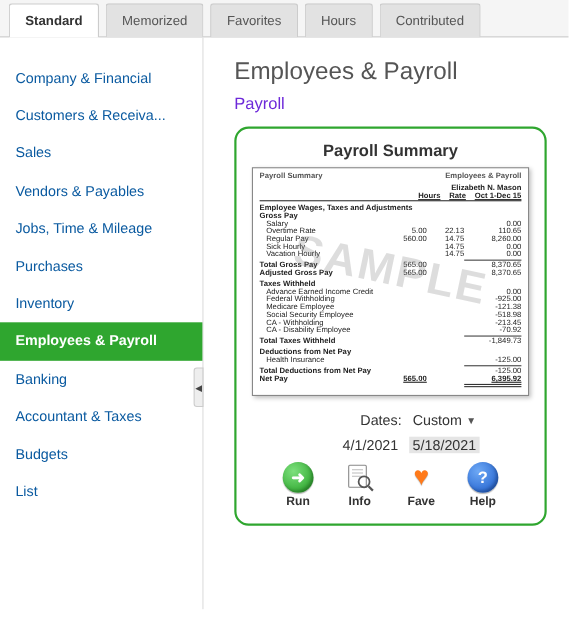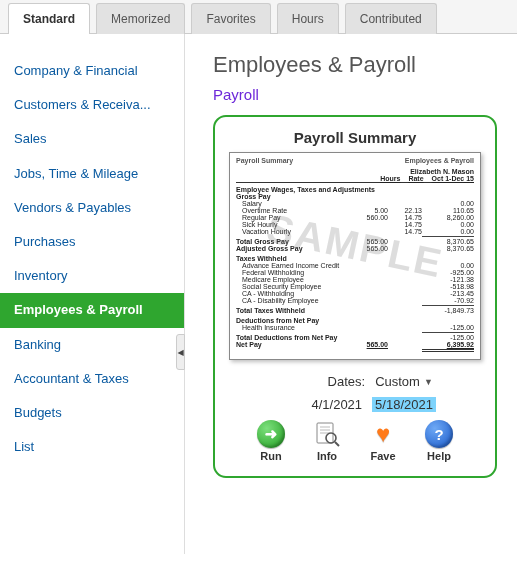--- a/index.html
+++ b/index.html
@@ -166,21 +166,21 @@
     align-items: center;
     gap: 4px;
     cursor: pointer;
     color: #333;
   }
   .select-like .arrow {
     font-size: 9px;
     color: #555;
   }
   .date-end {
-    background: #7dd3fc;
+    background: #e5e5e5;
     padding: 0 3px;
   }
   .action-row {
     display: flex;
     justify-content: center;
     gap: 16px;
     margin-top: 6px;
   }
   .action {
     display: flex;
@@ -229,22 +229,22 @@
   <div class="tab">Hours</div>
   <div class="tab">Contributed</div>
 </div>
 
 <div class="body-row">
 
   <div class="sidebar">
     <div class="side-item">Company &amp; Financial</div>
     <div class="side-item">Customers &amp; Receiva...</div>
     <div class="side-item">Sales</div>
+    <div class="side-item">Vendors &amp; Payables</div>
     <div class="side-item">Jobs, Time &amp; Mileage</div>
-    <div class="side-item">Vendors &amp; Payables</div>
     <div class="side-item">Purchases</div>
     <div class="side-item">Inventory</div>
     <div class="side-item active">Employees &amp; Payroll</div>
     <div class="side-item">Banking</div>
     <div class="side-item">Accountant &amp; Taxes</div>
     <div class="side-item">Budgets</div>
     <div class="side-item">List</div>
     <div class="collapse-handle">◀</div>
   </div>
 

